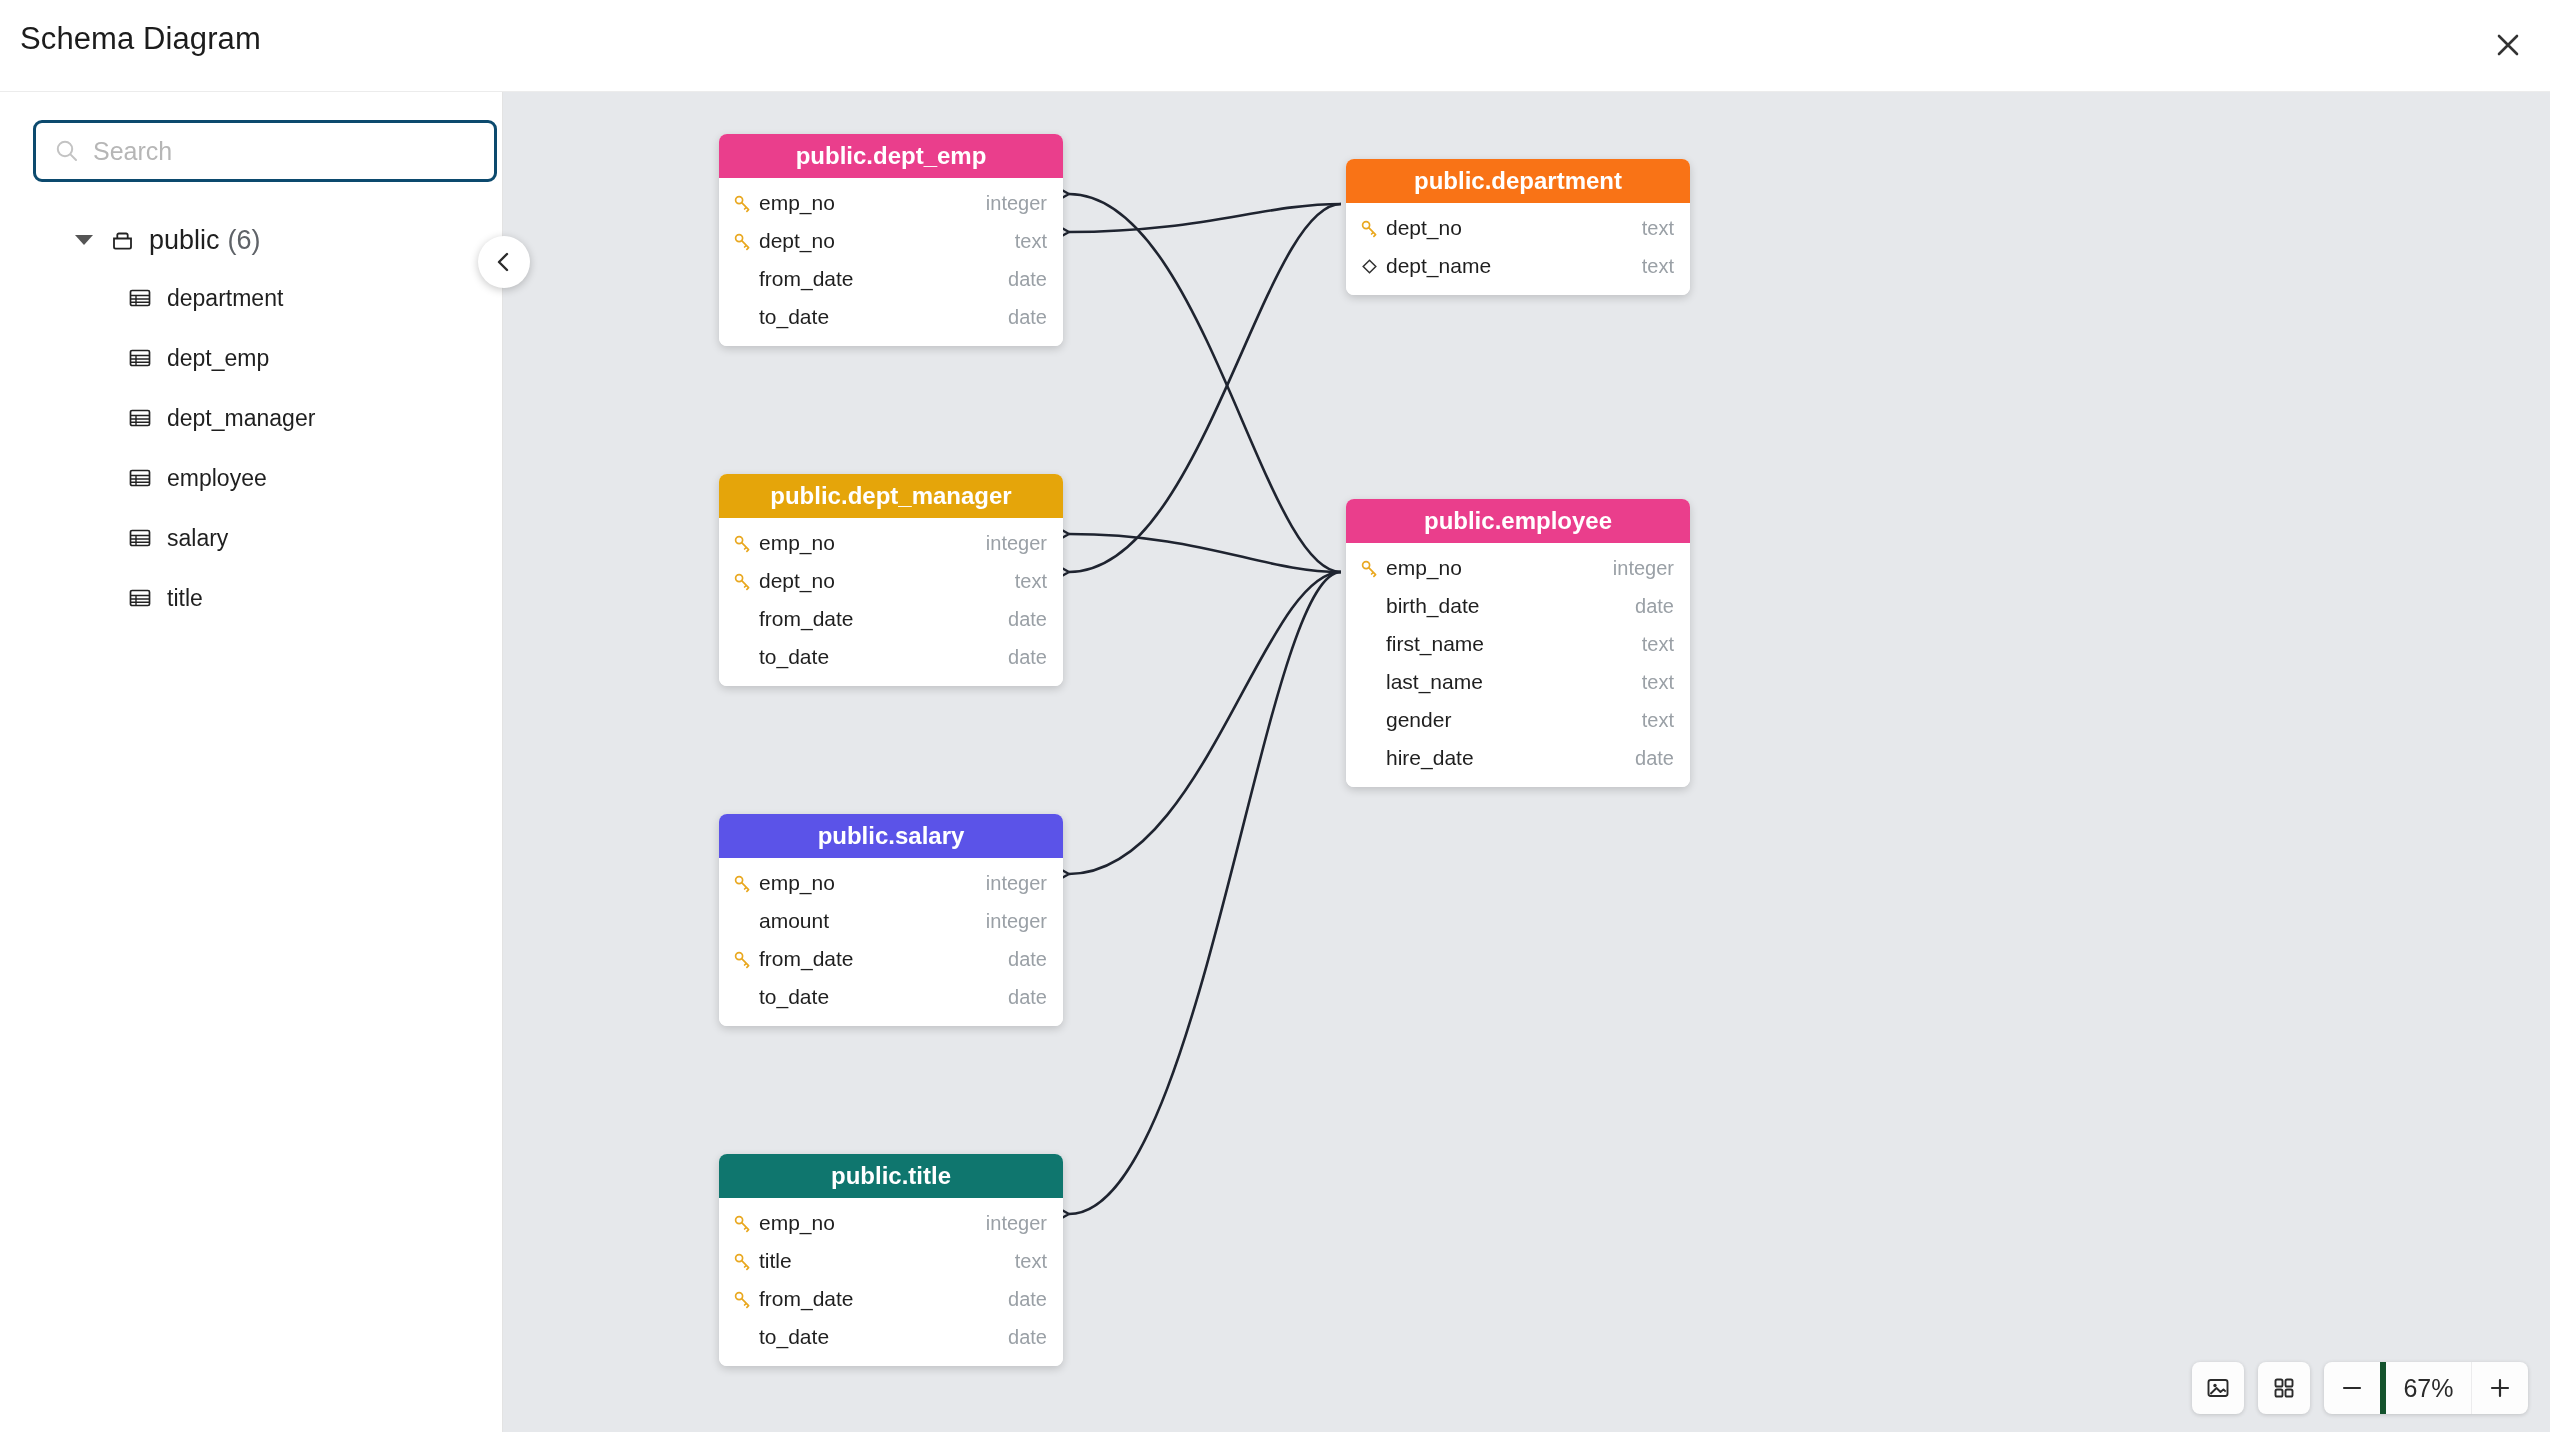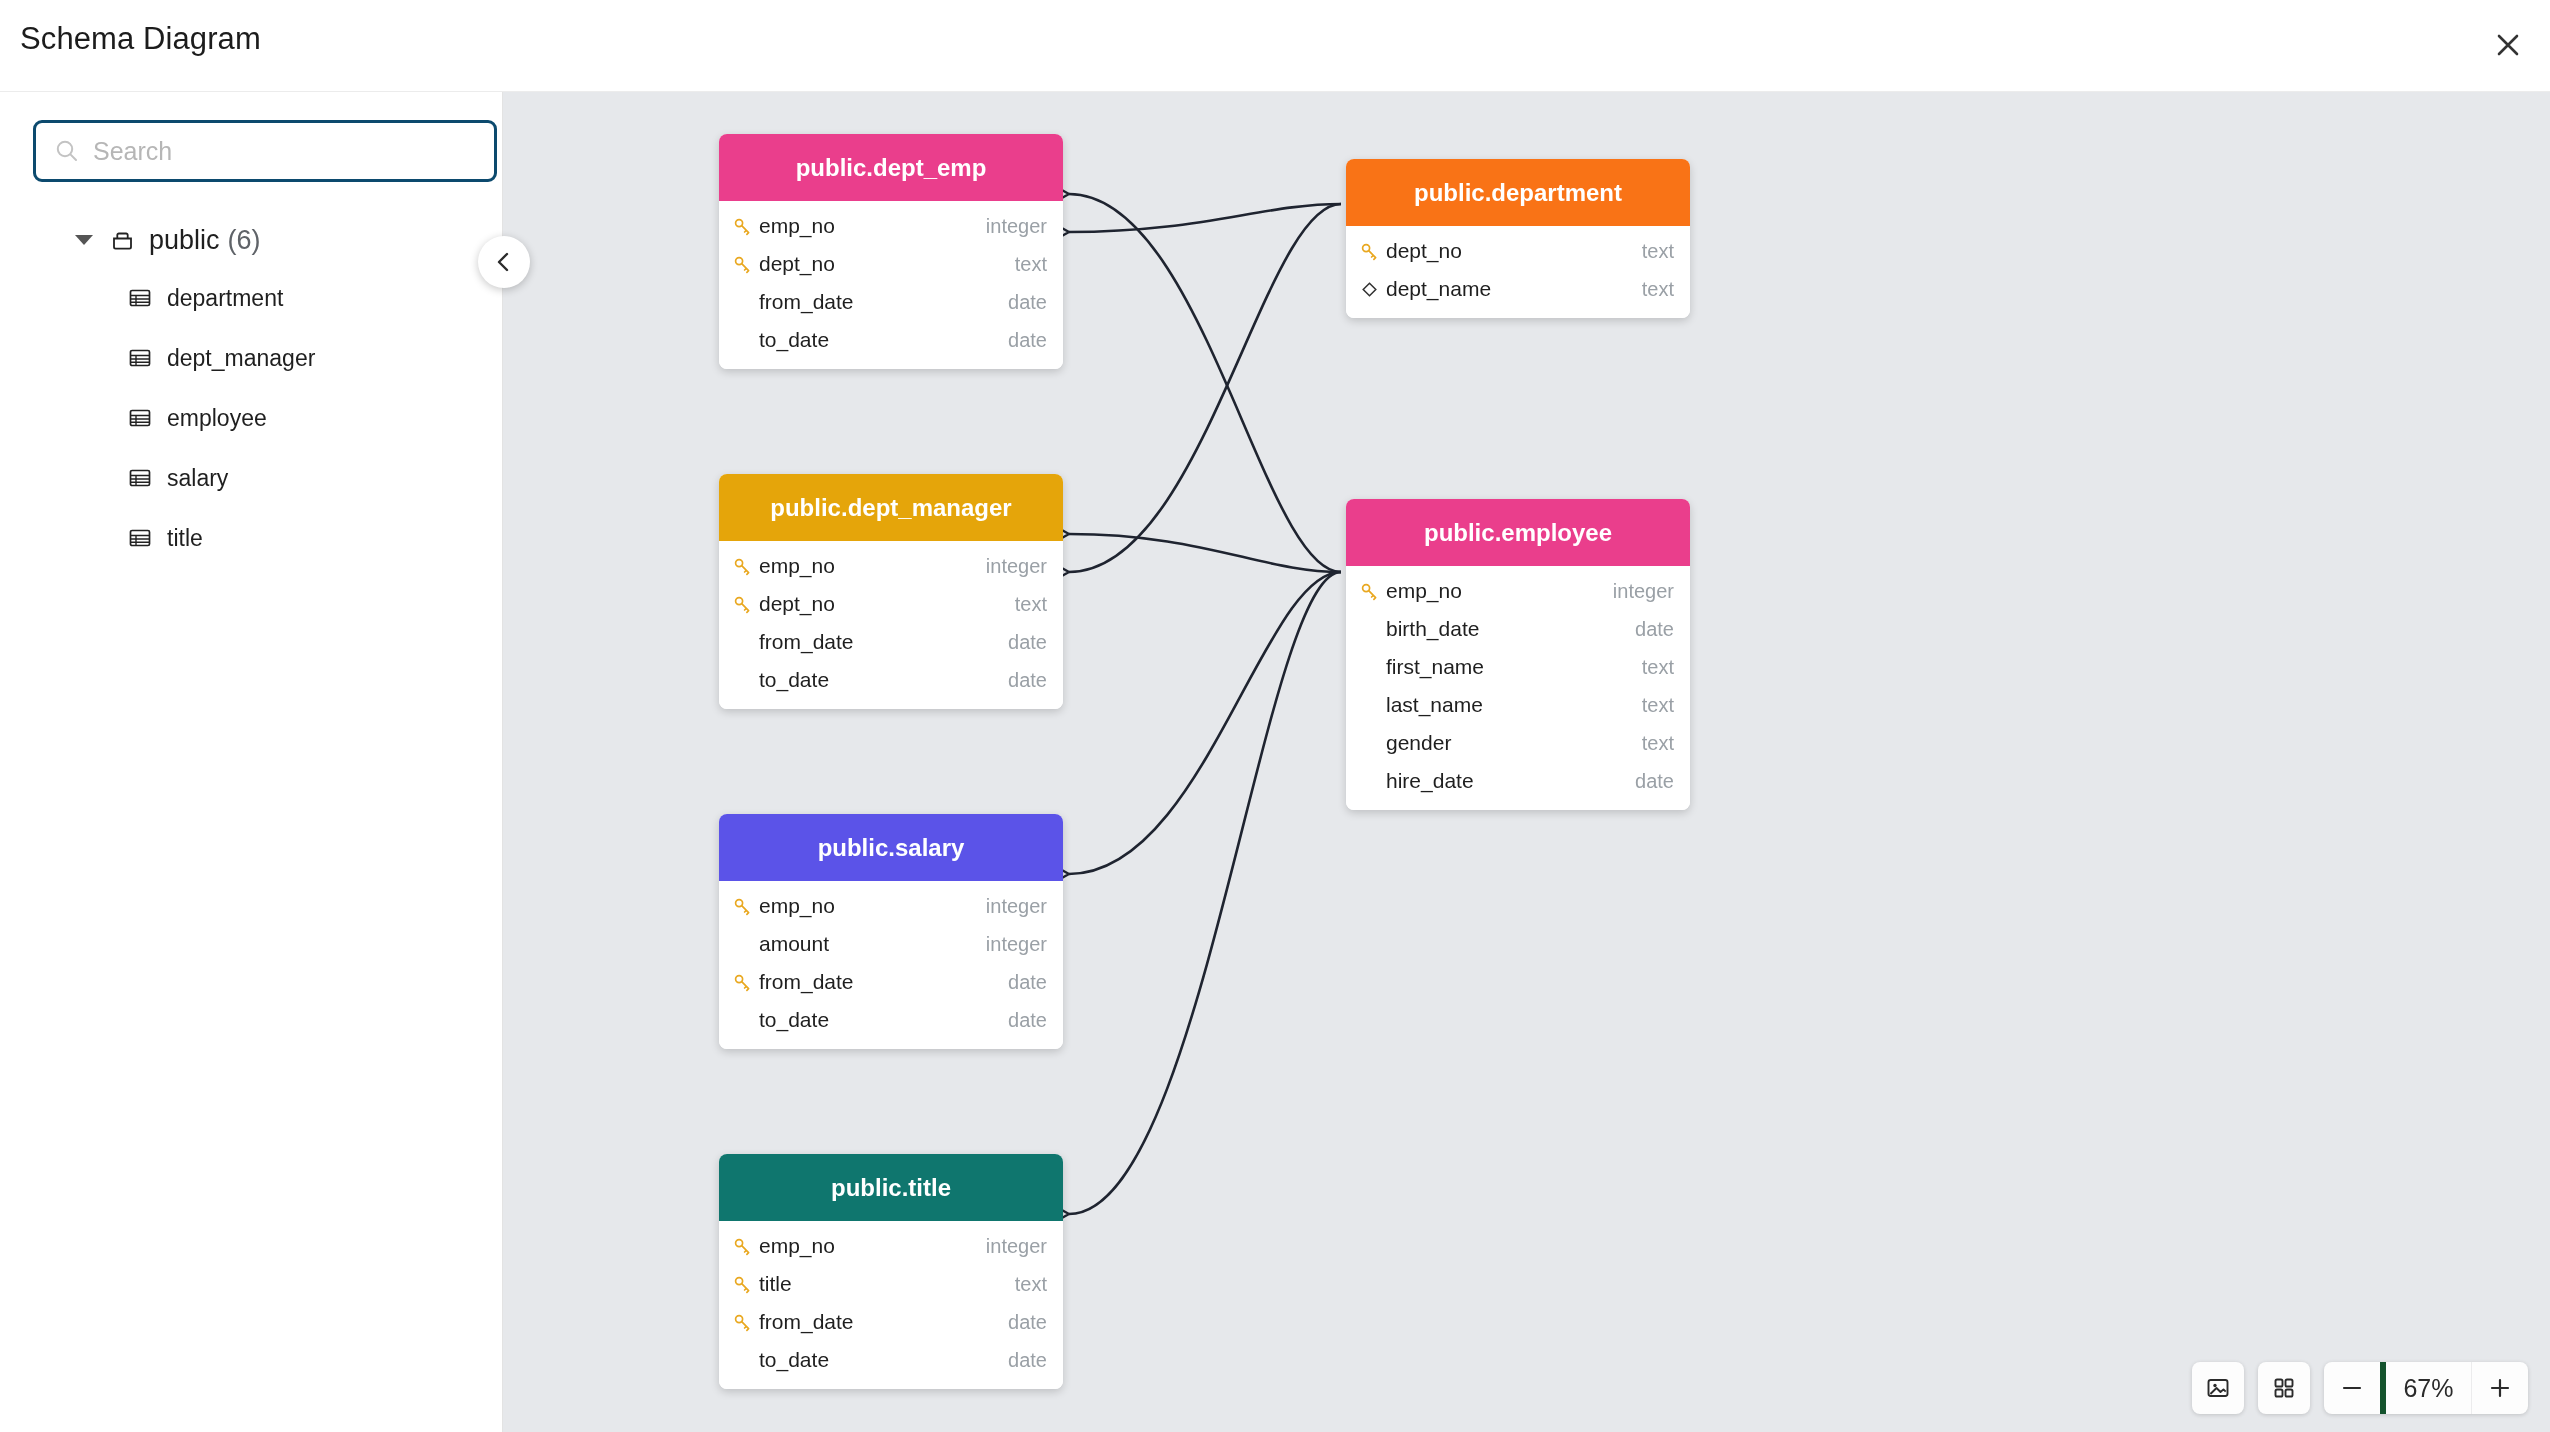--- a/index.html
+++ b/index.html
@@ -90,21 +90,21 @@
   
   .node {
     position: absolute;
     border-radius: 8px;
     background: #ffffff;
     box-shadow: 0 3px 9px rgba(0,0,0,.17);
     overflow: hidden;
     z-index: 5;
   }
   .node-header {
-    height: 67px; display: flex; align-items: center; justify-content: center;
+    height: 44px; display: flex; align-items: center; justify-content: center;
     color: #fff; font-size: 24px; font-weight: bold;
   }
   .node-body { background: #fff; padding: 6px 0 10px 0; }
   .col-row {
     display: flex; align-items: center; height: 38px;
     padding: 0 16px 0 14px;
   }
   .col-icon { width: 26px; flex: 0 0 auto; display: flex; align-items: center; }
   .col-name { font-size: 21px; color: #1f1f1f; flex: 1 1 auto; }
   .col-type { font-size: 20px; color: #9aa0a6; flex: 0 0 auto; }
@@ -175,20 +175,29 @@
       </div>
       <div id="tree-items">
           <div class="tree-item">
             <span class="table-icon">
               <svg width="26" height="26" viewBox="0 0 26 26">
   <rect x="3.5" y="5.5" width="19" height="15" rx="1.6" stroke="#222" stroke-width="1.7" fill="none"></rect>
   <path d="M3.5 10.5 H22.5 M3.5 14 H22.5 M3.5 17.3 H22.5 M9 10.5 V20.5" stroke="#222" stroke-width="1.4" fill="none"></path>
 </svg>
             </span>
             <span class="tree-item-label">department</span>
+          </div>
+          <div class="tree-item">
+            <span class="table-icon">
+              <svg width="26" height="26" viewBox="0 0 26 26">
+  <rect x="3.5" y="5.5" width="19" height="15" rx="1.6" stroke="#222" stroke-width="1.7" fill="none"></rect>
+  <path d="M3.5 10.5 H22.5 M3.5 14 H22.5 M3.5 17.3 H22.5 M9 10.5 V20.5" stroke="#222" stroke-width="1.4" fill="none"></path>
+</svg>
+            </span>
+            <span class="tree-item-label">dept_emp</span>
           </div>
           <div class="tree-item">
             <span class="table-icon">
               <svg width="26" height="26" viewBox="0 0 26 26">
   <rect x="3.5" y="5.5" width="19" height="15" rx="1.6" stroke="#222" stroke-width="1.7" fill="none"></rect>
   <path d="M3.5 10.5 H22.5 M3.5 14 H22.5 M3.5 17.3 H22.5 M9 10.5 V20.5" stroke="#222" stroke-width="1.4" fill="none"></path>
 </svg>
             </span>
             <span class="tree-item-label">dept_manager</span>
           </div>

